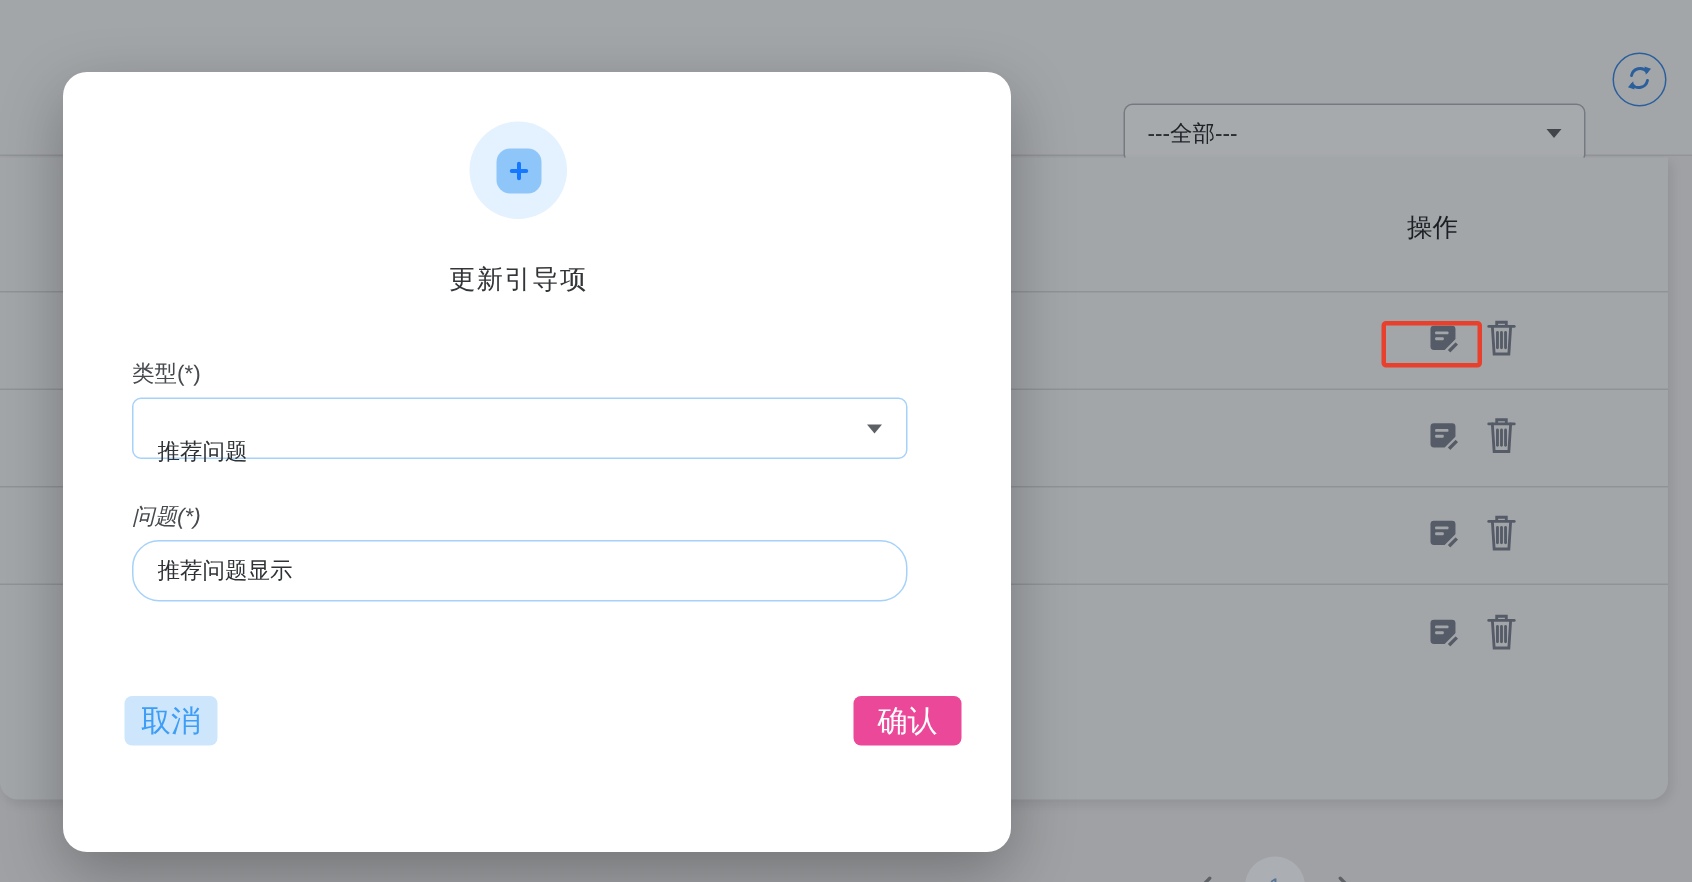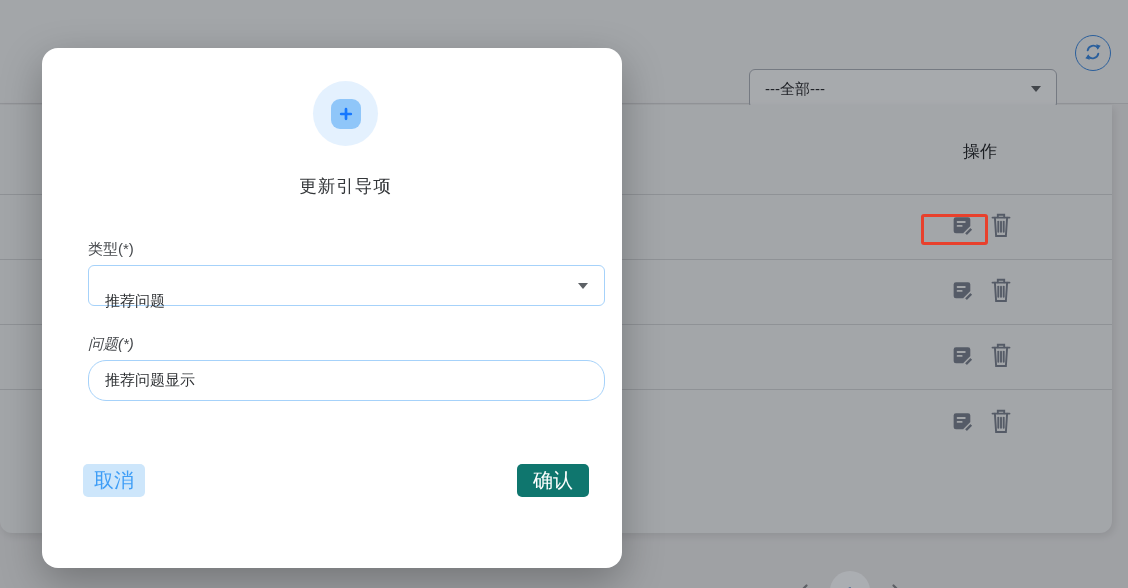--- a/index.html
+++ b/index.html
@@ -19,21 +19,21 @@
   .caret { width:0; height:0; border-left:5.5px solid transparent; border-right:5.5px solid transparent;
            border-top:6.5px solid #5d6166; }
   .refresh-btn { position:absolute; left:1075px; top:35px; width:36px; height:36px;
            border-radius:50%; border:1.6px solid #3a87de; background:transparent;
            display:flex; align-items:center; justify-content:center; cursor:pointer; }
 
   .table-card { position:absolute; left:0; top:105px; width:1112px; height:428px;
            background:#eef0f2; border-radius:0 0 12px 12px;
            box-shadow:2px 3px 8px rgba(0,0,0,0.10); }
   .table-head { position:relative; height:90px; border-bottom:1px solid #d0d2d5; }
-  .op-header { position:absolute; left:938px; top:35px; width:84px; text-align:center;
+  .op-header { position:absolute; left:938px; top:35px; width:84px; 
            font-size:17px; color:#24272b; }
   .t-row { position:relative; height:65px; border-bottom:1px solid #d0d2d5; }
   .t-row:last-child { border-bottom:none; }
   .icon-btn { position:absolute; top:50%; transform:translateY(-50%);
            background:none; border:none; cursor:pointer; width:26px; height:28px;
            display:flex; align-items:center; justify-content:center; padding:0; }
   .icon-btn.edit { left:949px; }
   .icon-btn.del  { left:988px; }
 
   .pagination { position:absolute; left:792px; top:466px; display:flex; align-items:center; gap:6px; }
@@ -42,21 +42,21 @@
   .pg-num { width:40px; height:40px; border-radius:50%; border:none; cursor:pointer;
             background:#fafcff; color:#7da4d2; font-size:15px; margin:0 6px;
             font-family:"Liberation Sans", sans-serif; }
 
   
   .overlay { position:absolute; inset:0; background:rgba(13,16,20,0.33); z-index:10; }
   .red-box { position:absolute; left:921px; top:214px; width:67px; height:31px;
              border:3px solid #e8402c; border-radius:3px; z-index:30; }
 
   
-  .modal { position:absolute; left:42px; top:48px; width:580px; height:520px;
+  .modal { position:absolute; left:42px; top:48px; width:632px; height:520px;
            background:#ffffff; border-radius:16px; z-index:20;
            box-shadow:0 14px 42px rgba(0,0,0,0.28); }
   .badge { position:absolute; left:271px; top:33px; width:65px; height:65px; border-radius:50%;
            background:#e4f1fe; display:flex; align-items:center; justify-content:center; }
   .badge-inner { width:30px; height:30px; border-radius:9px; background:#8fc6f9;
            display:flex; align-items:center; justify-content:center; }
   .modal-title { position:absolute; left:0; top:126px; width:607px; text-align:center;
            font-size:17.5px; color:#333639; font-weight:500; letter-spacing:1px; }
   .f-label { position:absolute; left:46px; font-size:15px; color:#46494d; }
   .lbl-type { top:192px; }
@@ -66,21 +66,21 @@
            display:flex; align-items:center; padding:0 16px; cursor:pointer;
            font-size:15px; color:#2f3235; }
   .sel-input .grow { flex:1;margin-top:32px; }
   .text-input { position:absolute; left:46px; top:312px; width:517px; height:41px;
            background:#fff; border:1px solid #a6d2fa; border-radius:18px;
            padding:0 16px; font-size:15px; color:#2f3235; outline:none;
            font-family:"Liberation Sans", sans-serif; }
   .btn { position:absolute; top:416px; height:33px; border:none; border-radius:5px;
            font-size:20px; cursor:pointer; font-family:"Liberation Sans", sans-serif; }
   .btn-cancel { left:41px; width:62px; background:#cde6fb; color:#3e9df6; }
-  .btn-confirm { right:33px; width:72px; background:#0f766e; color:#ffffff; }
+  .btn-confirm { right:33px; width:72px; background:#ec4899; color:#ffffff; }
 </style>
 </head>
 <body>
 
 <div class="screen">
 
   <div class="page">
 
     <div class="toolbar">
       <div class="filter-select">

